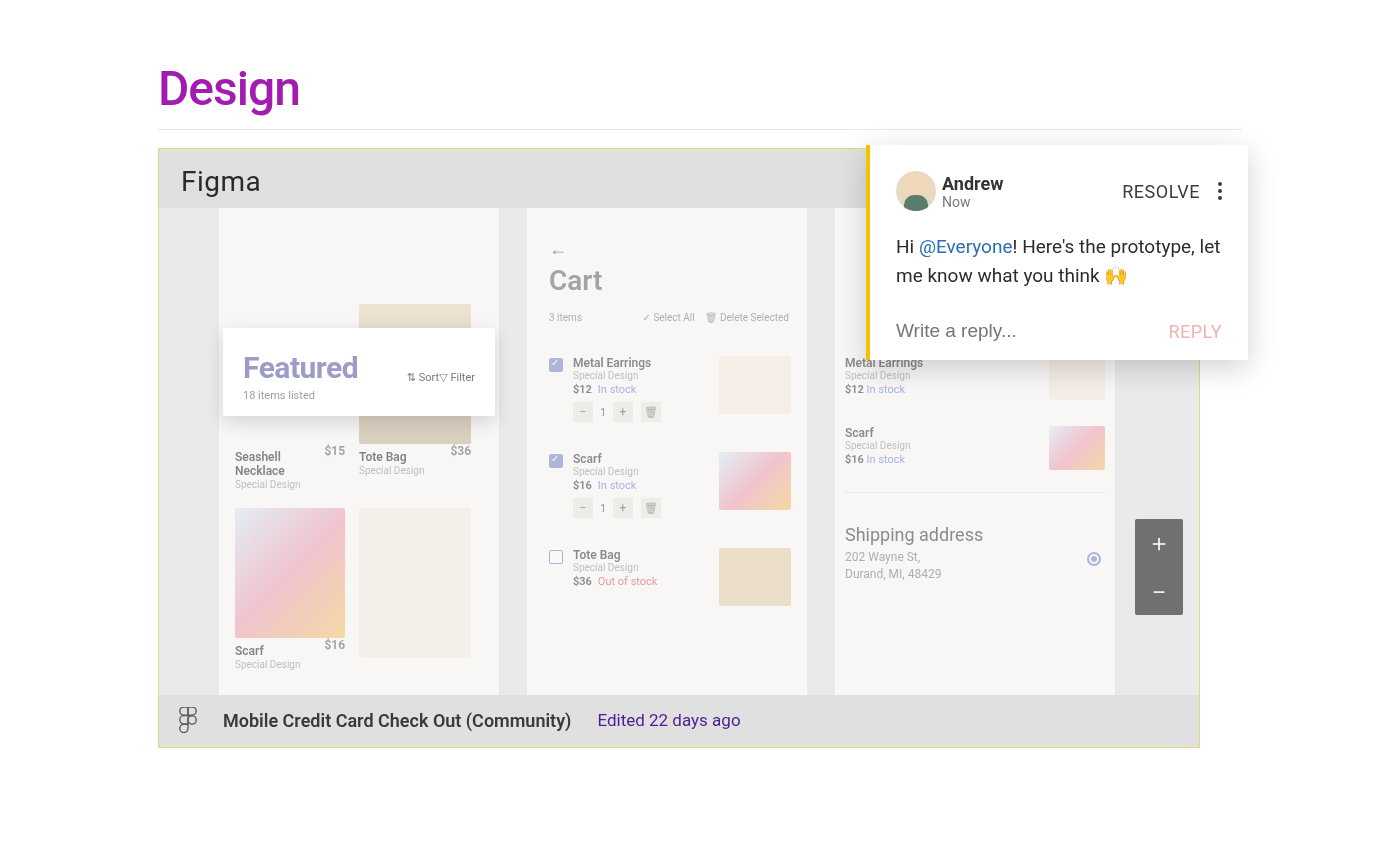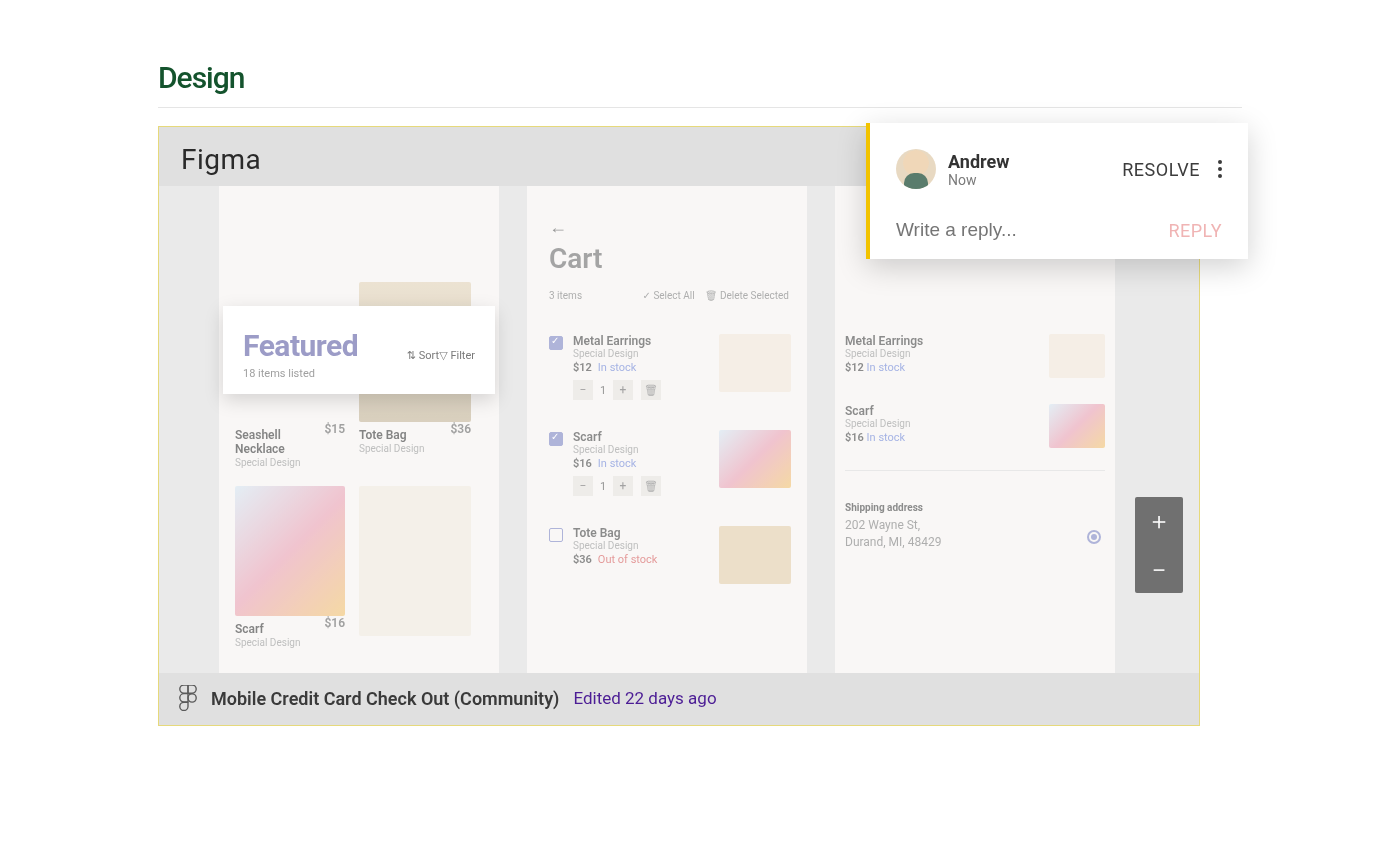--- a/index.html
+++ b/index.html
@@ -5,23 +5,23 @@
   * { box-sizing: border-box; margin: 0; padding: 0; }
   body {
     font-family: -apple-system, BlinkMacSystemFont, "Segoe UI", Roboto, sans-serif;
     background: #ffffff;
     width: 1400px;
     height: 850px;
     padding: 60px 158px 0 158px;
     color: #2a2a2a;
   }
   .page-title {
-    font-size: 30px;
+    font-size: 48px;
     font-weight: 500;
-    color: #14532d;
+    color: #a21caf;
     letter-spacing: -1px;
     margin-bottom: 12px;
   }
   .title-divider {
     border: none;
     border-top: 1px solid #e5e5e5;
     margin-bottom: 18px;
   }
   .embed-outer {
     position: relative;
@@ -124,29 +124,29 @@
   .cart-qty .trash { width:20px; height:20px; background:#e6e3df; margin-left:8px; font-size:11px; display:flex;align-items:center;justify-content:center;color:#888; }
   .cart-thumb { width:72px; height:58px; background:#f0e6db; flex-shrink:0; border-radius:2px; }
 
   .r3-item { position:absolute; left:10px; right:10px; }
   .r3-item .row { display:flex; justify-content:space-between; gap:10px; }
   .r3-item .txt .name { font-size:12px; font-weight:600; color:#555; }
   .r3-item .txt .sub { font-size:10px; color:#a0a0a0; }
   .r3-item .txt .priceline { font-size:11px; margin-top:2px; }
   .r3-item .thumb { width:56px; height:44px; background:#f0e6db; border-radius:2px; }
   .ship { position:absolute; left:10px; right:10px; bottom:8px; }
-  .ship-title { font-size:10px; font-weight:700; color:#555; }
+  .ship-title { font-size:18px; font-weight:400; color:#555; }
   .ship-sub { font-size:12px; color:#888; margin-top:4px; line-height:1.4; }
   .ship-radio { position:absolute; right:6px; bottom:6px; width:14px; height:14px; border-radius:50%; border:2px solid #8a91c8; display:flex; align-items:center; justify-content:center; }
   .ship-radio::after { content:""; width:6px; height:6px; background:#8a91c8; border-radius:50%; }
 
   .haze { position:absolute; inset:0; background:rgba(255,255,255,0.32); pointer-events:none; }
 
   .embed-footer {
-    display:flex; align-items:center; gap:14px;
+    display:flex; align-items:center; gap:26px;
     padding: 12px 20px 14px 20px;
     background:#e0e0e0;
   }
   .figma-logo {
     width: 18px; height: 26px; flex-shrink:0;
     display:flex; flex-direction:column;
   }
   .figma-logo svg { width:100%; height:100%; }
   .footer-name { font-size:18px; font-weight:600; color:#3a3a3a; }
   .footer-meta { font-size:17px; color:#4c1d95; }
@@ -157,21 +157,21 @@
     top:-3px;
     right:-48px;
     width:382px;
     background:#fff;
     box-shadow: 0 8px 28px rgba(0,0,0,0.18);
     border-left: 4px solid #f2c300;
     padding: 26px 26px 18px 26px;
     z-index:10;
   }
   .comment-head { display:flex; align-items:center; justify-content:space-between; }
-  .comment-user { display:flex; align-items:center; gap:12px; }
+  .comment-user { display:flex; align-items:center; gap:6px; }
   .avatar { width:40px; height:40px; border-radius:50%; background: radial-gradient(circle at 50% 35%, #f0d7b8 0 38%, #e8d9c2 40% 100%); position:relative; overflow:hidden; }
   .avatar::after { content:""; position:absolute; bottom:0; left:8px; right:8px; height:16px; background:#5a7c6c; border-radius:10px 10px 0 0; }
   .user-name { font-size:18px; font-weight:700; color:#333; }
   .user-time { font-size:14px; color:#7a7a7a; }
   .comment-actions { display:flex; align-items:center; gap:18px; }
   .resolve { font-size:18px; letter-spacing:0.5px; color:#3c3c3c; cursor:pointer; }
   .kebab { width:4px; display:flex; flex-direction:column; gap:3px; align-items:center; cursor:pointer; }
   .kebab span { width:4px; height:4px; background:#3c3c3c; border-radius:50%; }
   .comment-body { font-size:19px; color:#2c2c2c; line-height:1.5; margin-top:22px; }
   .mention { color:#2a6fb5; }
@@ -365,19 +365,22 @@
       </div>
       <div class="comment-actions">
         <span class="resolve">RESOLVE</span>
         <div class="kebab">
             <span></span>
             <span></span>
             <span></span>
           </div>
       </div>
     </div>
+    <div class="comment-body">
+      <span>Hi </span><span class="mention">@Everyone</span><span>! Here's the prototype, let me know what you think 🙌</span>
+    </div>
     <div class="comment-reply-row">
       <input class="reply-input" placeholder="Write a reply..." style="">
       <span class="reply-btn">REPLY</span>
     </div>
   </div>
 
 </div>
 
 </body></html>

